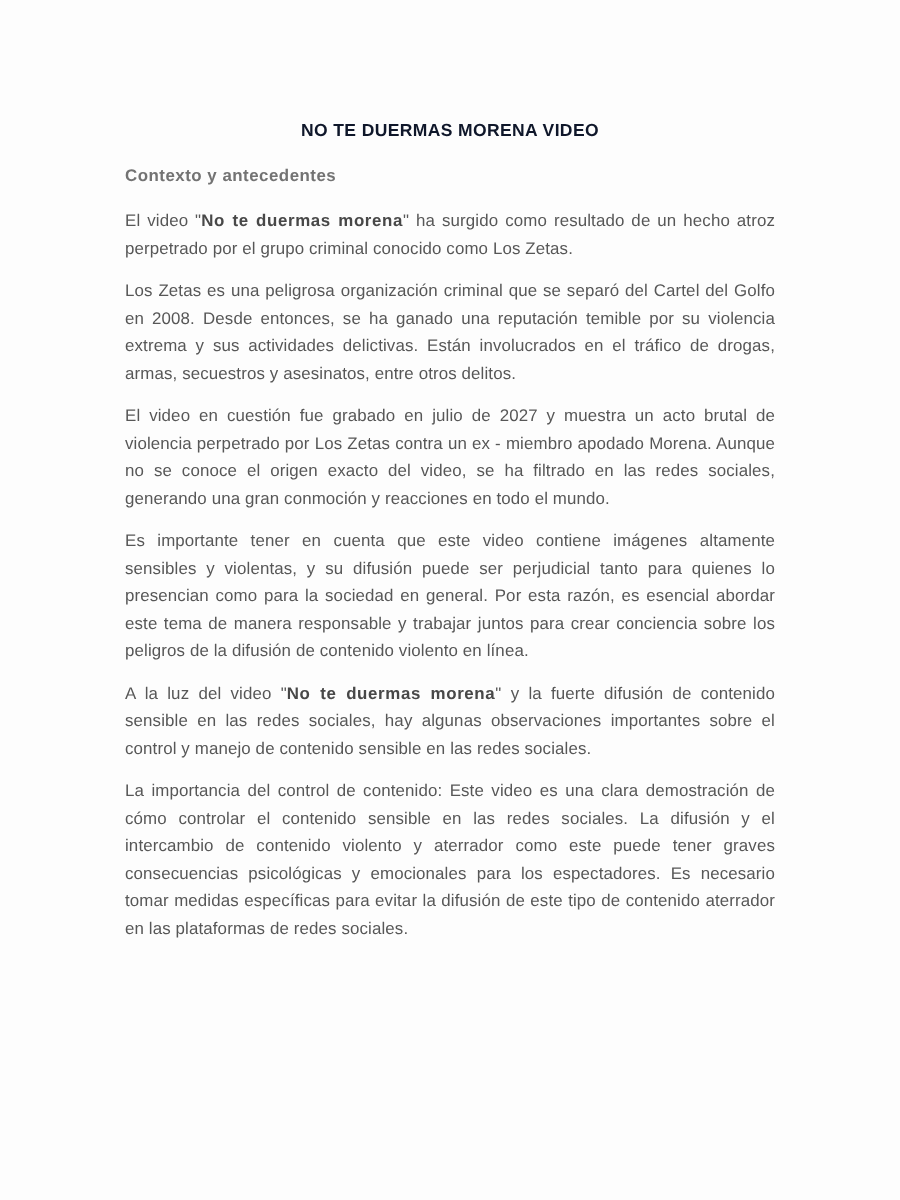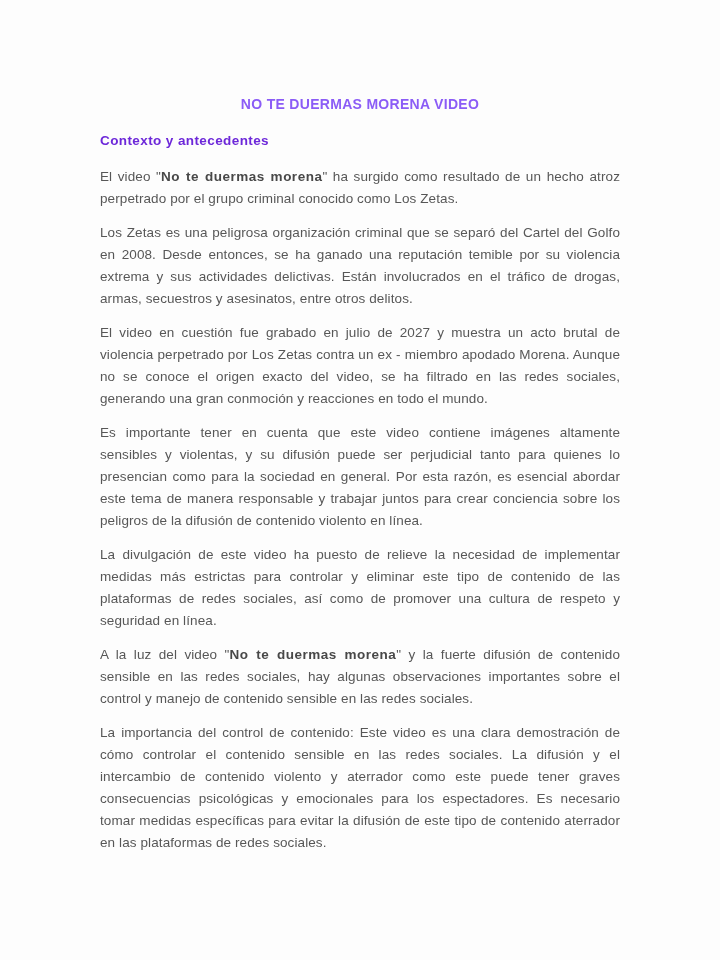--- a/index.html
+++ b/index.html
@@ -16,28 +16,28 @@
     height: 960px;
     background: #fdfdfd;
     padding: 96px 100px 0 100px;
     overflow: hidden;
   }
   .doc-title {
     text-align: center;
     font-weight: bold;
     font-size: 14px;
     letter-spacing: 0.3px;
-    color: #8b5cf6;
+    color: #0f172a;
     margin: 0 0 21px 0;
   }
   .section-heading {
     font-weight: bold;
     font-size: 13.5px;
     letter-spacing: 0.4px;
-    color: #6d28d9;
+    color: #737373;
     margin: 0 0 18px 0;
   }
   .section-heading.second {
     margin-top: 4px;
   }
   .para {
     font-size: 13.5px;
     line-height: 22px;
     color: #575757;
     text-align: justify;
@@ -60,20 +60,19 @@
   <h2 class="section-heading">Contexto y antecedentes</h2>
 
   <p class="para"><span>El video "</span><span class="bold-run">No te duermas morena</span><span>" ha surgido como resultado de un hecho atroz perpetrado por el grupo criminal conocido como Los Zetas.</span></p>
 
   <p class="para">Los Zetas es una peligrosa organización criminal que se separó del Cartel del Golfo en 2008. Desde entonces, se ha ganado una reputación temible por su violencia extrema y sus actividades delictivas. Están involucrados en el tráfico de drogas, armas, secuestros y asesinatos, entre otros delitos.</p>
 
   <p class="para">El video en cuestión fue grabado en julio de 2027 y muestra un acto brutal de violencia perpetrado por Los Zetas contra un ex - miembro apodado Morena. Aunque no se conoce el origen exacto del video, se ha filtrado en las redes sociales, generando una gran conmoción y reacciones en todo el mundo.</p>
 
   <p class="para">Es importante tener en cuenta que este video contiene imágenes altamente sensibles y violentas, y su difusión puede ser perjudicial tanto para quienes lo presencian como para la sociedad en general. Por esta razón, es esencial abordar este tema de manera responsable y trabajar juntos para crear conciencia sobre los peligros de la difusión de contenido violento en línea.</p>
 
-  <p class="para">La divulgación de este video ha puesto de relieve la necesidad de implementar medidas más estrictas para controlar y eliminar este tipo de contenido de las plataformas de redes sociales, así como de promover una cultura de respeto y seguridad en línea.</p>
 
 
   <p class="para"><span>A la luz del video "</span><span class="bold-run">No te duermas morena</span><span>" y la fuerte difusión de contenido sensible en las redes sociales, hay algunas observaciones importantes sobre el control y manejo de contenido sensible en las redes sociales.</span></p>
 
   <p class="para">La importancia del control de contenido: Este video es una clara demostración de cómo controlar el contenido sensible en las redes sociales. La difusión y el intercambio de contenido violento y aterrador como este puede tener graves consecuencias psicológicas y emocionales para los espectadores. Es necesario tomar medidas específicas para evitar la difusión de este tipo de contenido aterrador en las plataformas de redes sociales.</p>
 
 </div>
 
 </body></html>

